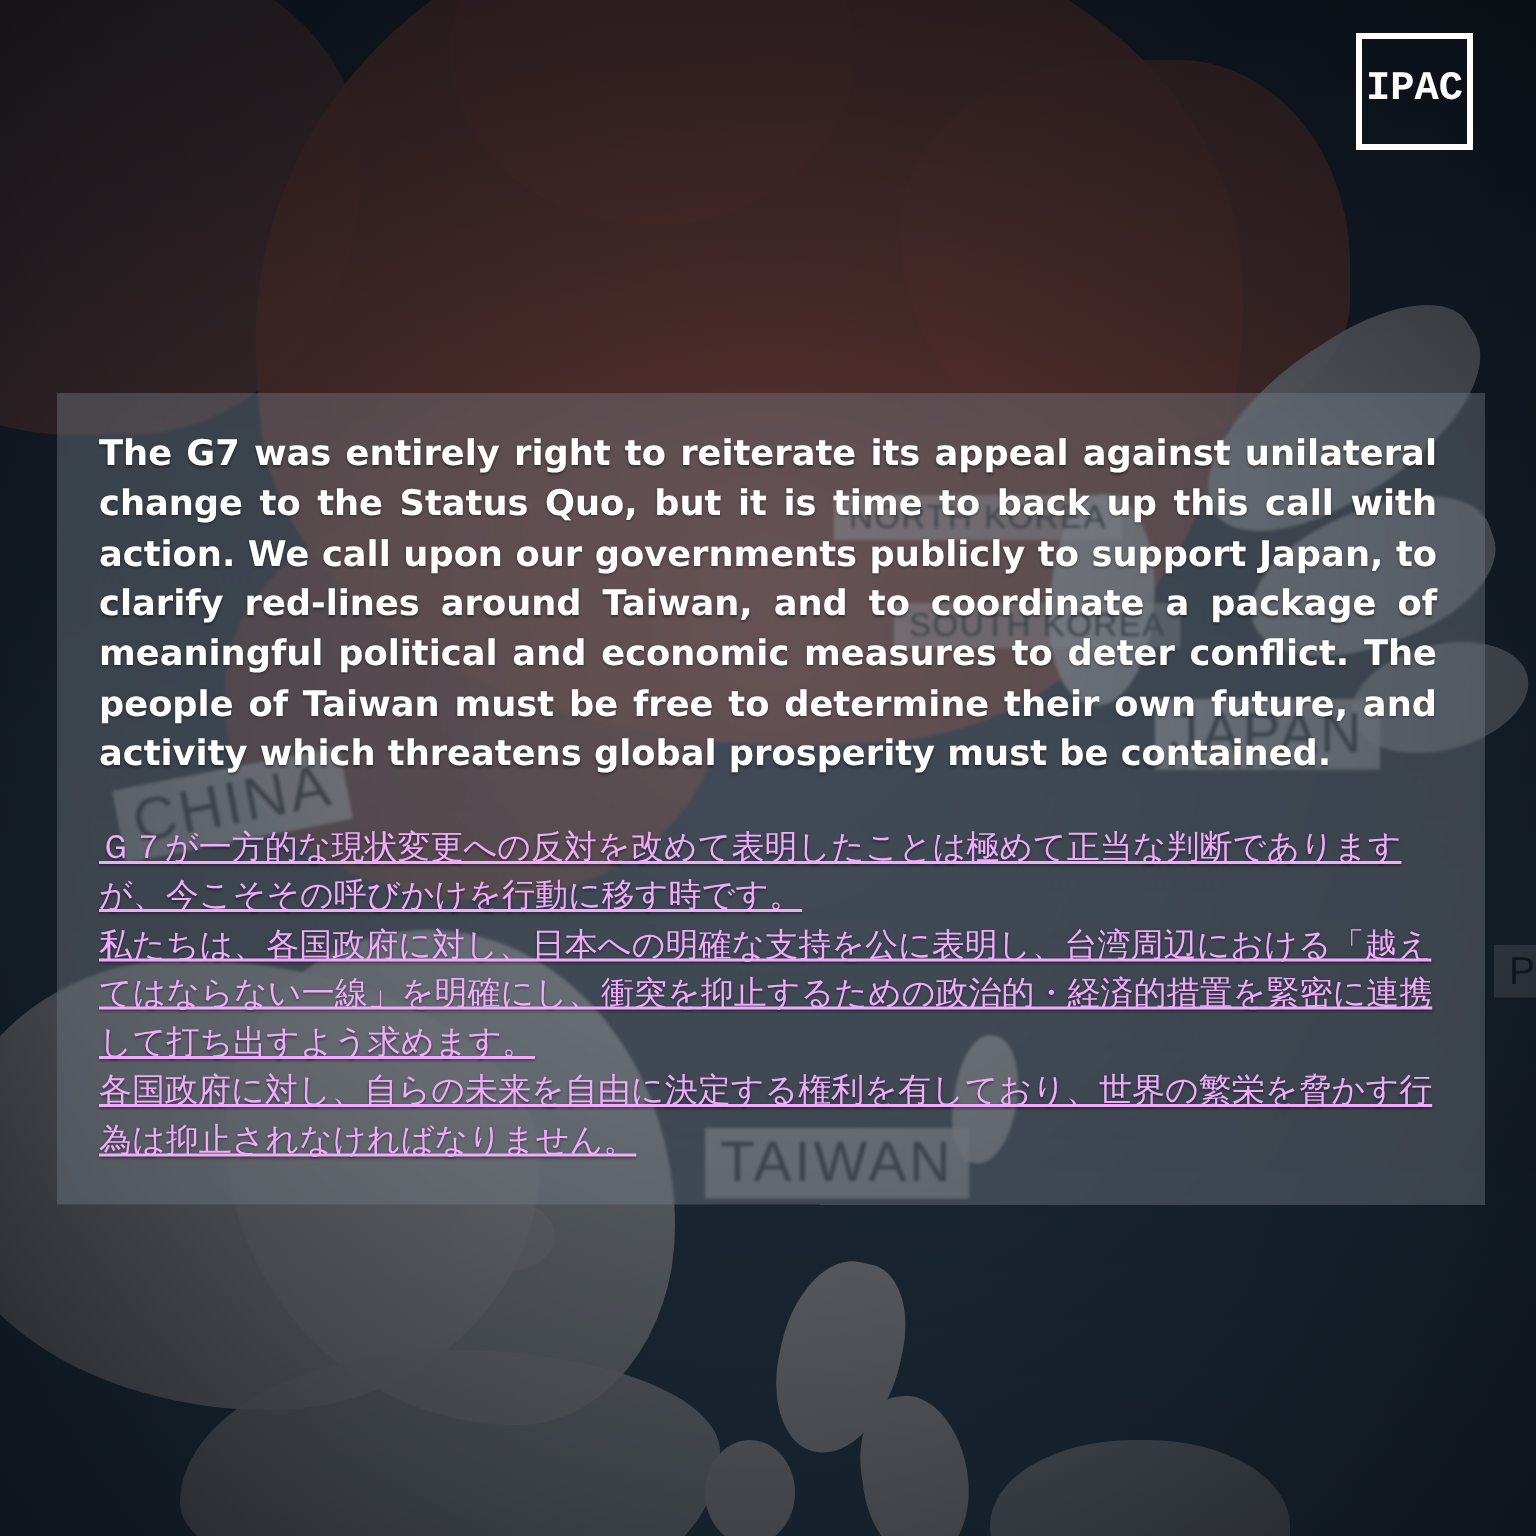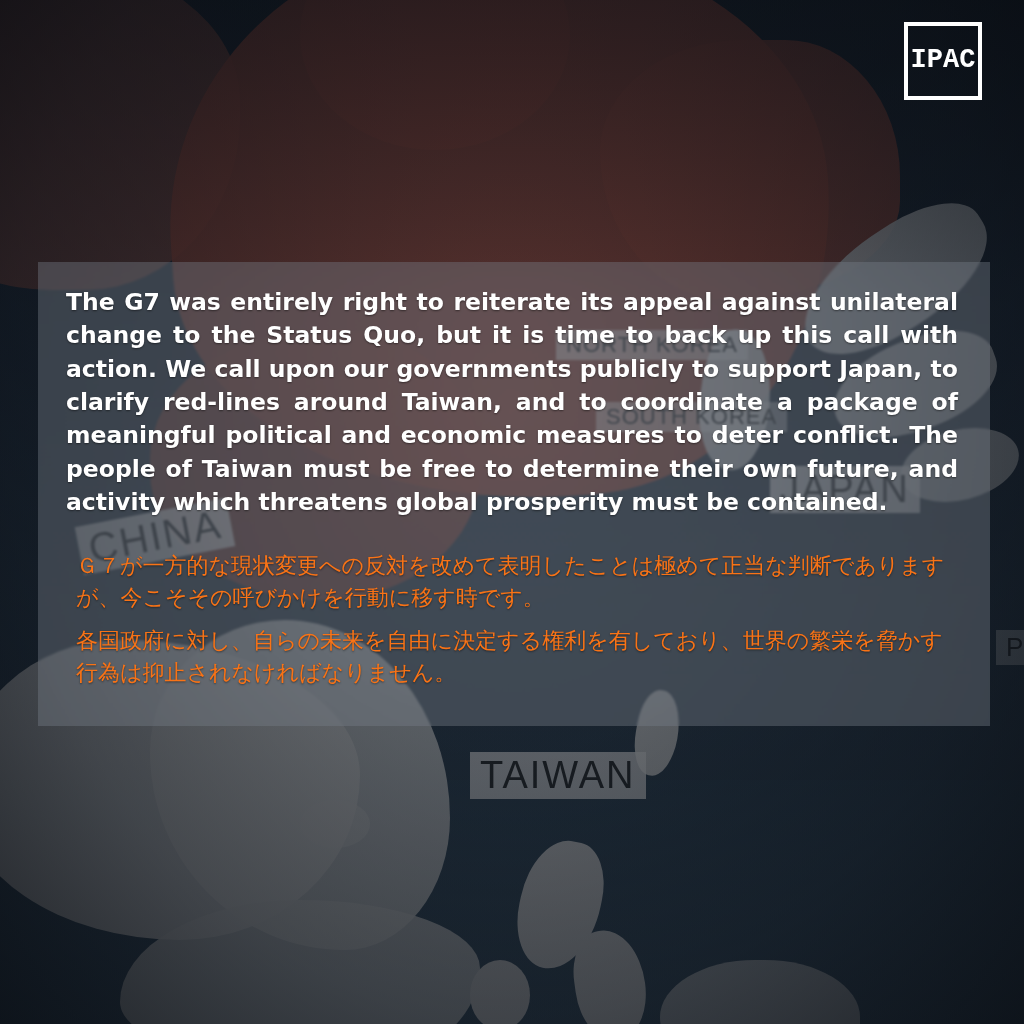--- a/index.html
+++ b/index.html
@@ -264,27 +264,28 @@
     font-family: "DejaVu Sans", sans-serif;
     font-weight: 700;
     font-size: 23.5px;
     line-height: 1.42;
     text-align: justify;
     text-justify: inter-word;
     margin: 0 0 30px 0;
     text-shadow: 0 1px 2px rgba(0,0,0,0.45);
   }
   .panel-jp p {
-    color: #f97316;
+    color: #f0abfc;
     font-family: "DejaVu Sans", sans-serif;
     font-weight: 400;
     font-size: 22px;
     line-height: 1.48;
-    margin: 10px;
+    margin: 0;
     text-shadow: 0 1px 2px rgba(0,0,0,0.45);
+    text-decoration: underline;
   }
 </style>
 </head>
 <body>
 
 <div id="stage">
 
   <div class="map-layer">
     <div class="landmass west-land"></div>
     <div class="landmass india-top"></div>
@@ -318,17 +319,18 @@
 
   <div class="logo">
     <span>IP</span>
     <span>AC</span>
   </div>
 
   <div class="panel">
     <p class="panel-en">The G7 was entirely right to reiterate its appeal against unilateral change to the Status Quo, but it is time to back up this call with action. We call upon our governments publicly to support Japan, to clarify red-lines around Taiwan, and to coordinate a package of meaningful political and economic measures to deter conflict. The people of Taiwan must be free to determine their own future, and activity which threatens global prosperity must be contained.</p>
     <div class="panel-jp">
       <p>Ｇ７が一方的な現状変更への反対を改めて表明したことは極めて正当な判断でありますが、今こそその呼びかけを行動に移す時です。</p>
+      <p>私たちは、各国政府に対し、日本への明確な支持を公に表明し、台湾周辺における「越えてはならない一線」を明確にし、衝突を抑止するための政治的・経済的措置を緊密に連携して打ち出すよう求めます。</p>
       <p>各国政府に対し、自らの未来を自由に決定する権利を有しており、世界の繁栄を脅かす行為は抑止されなければなりません。</p>
     </div>
   </div>
 
 </div>
 
 </body></html>

